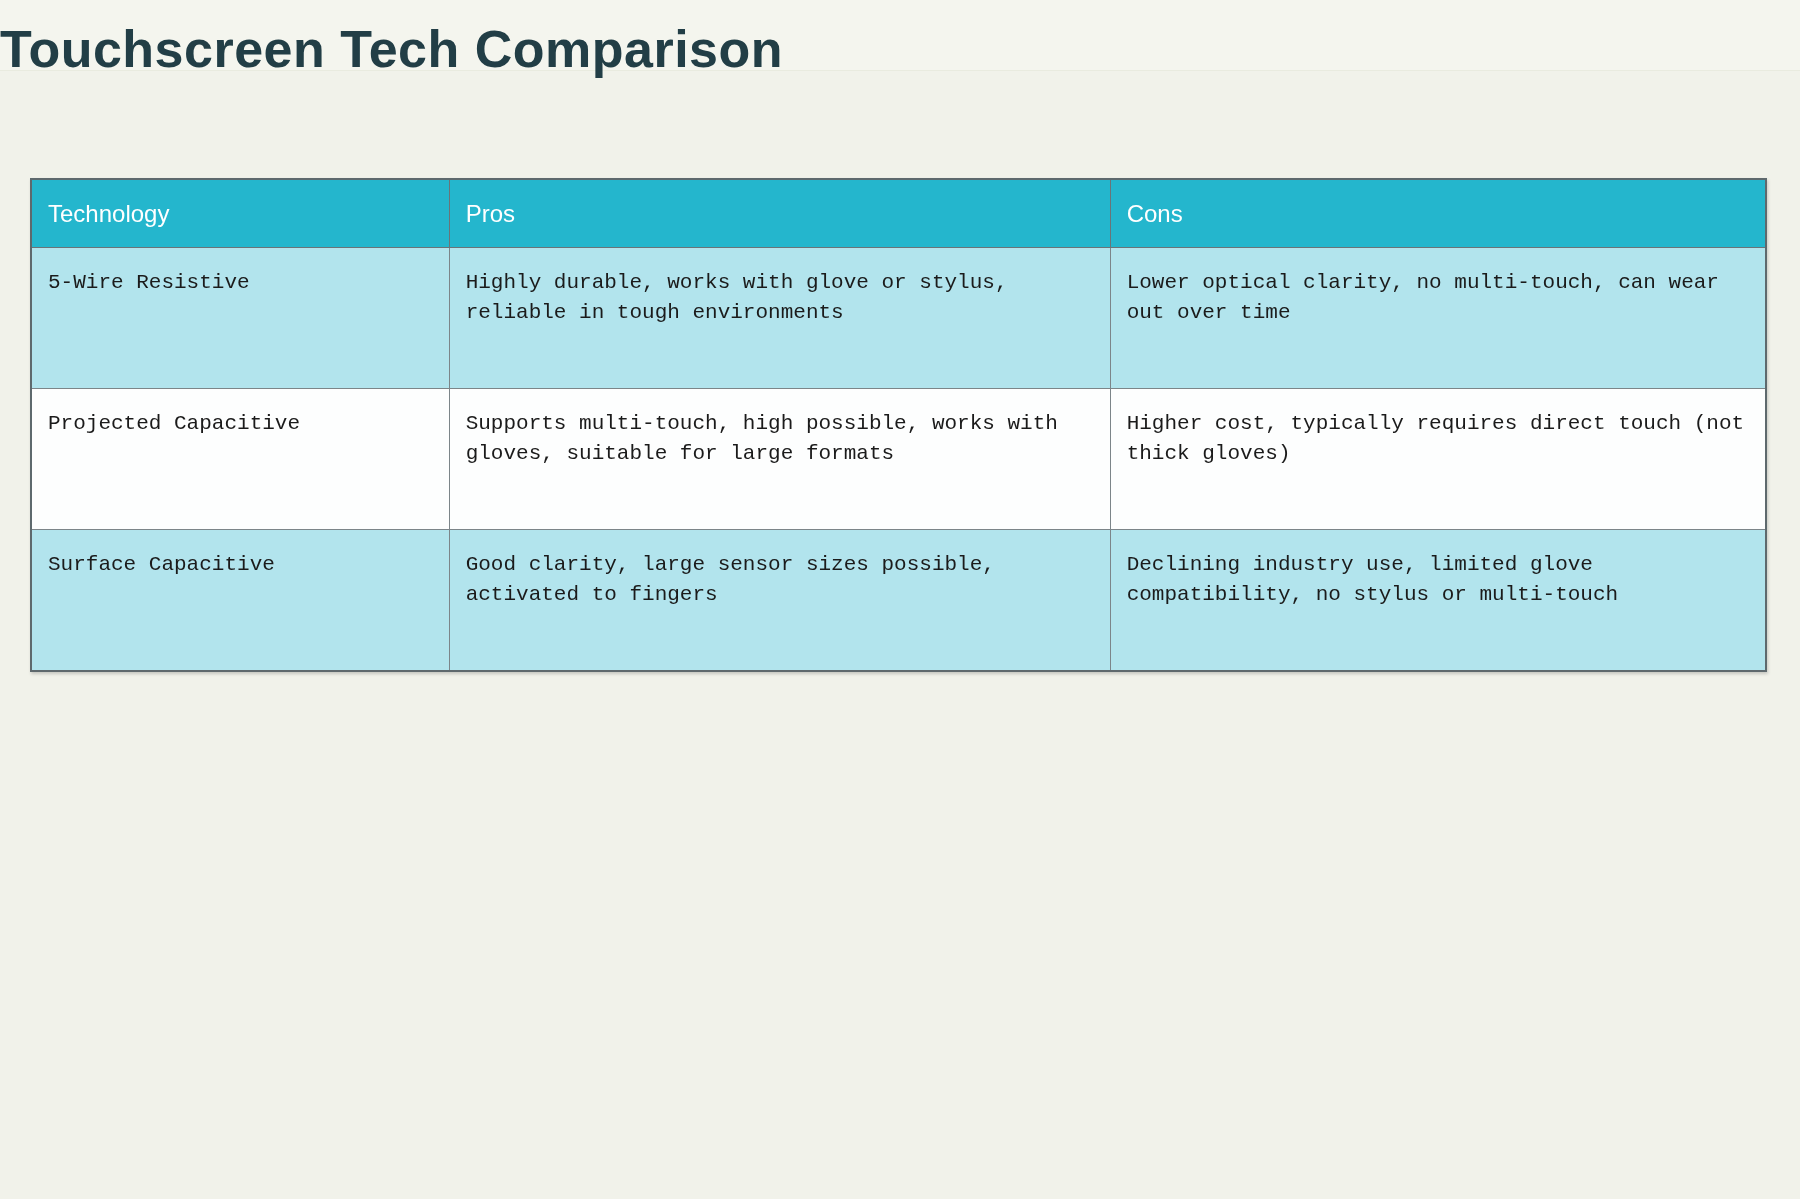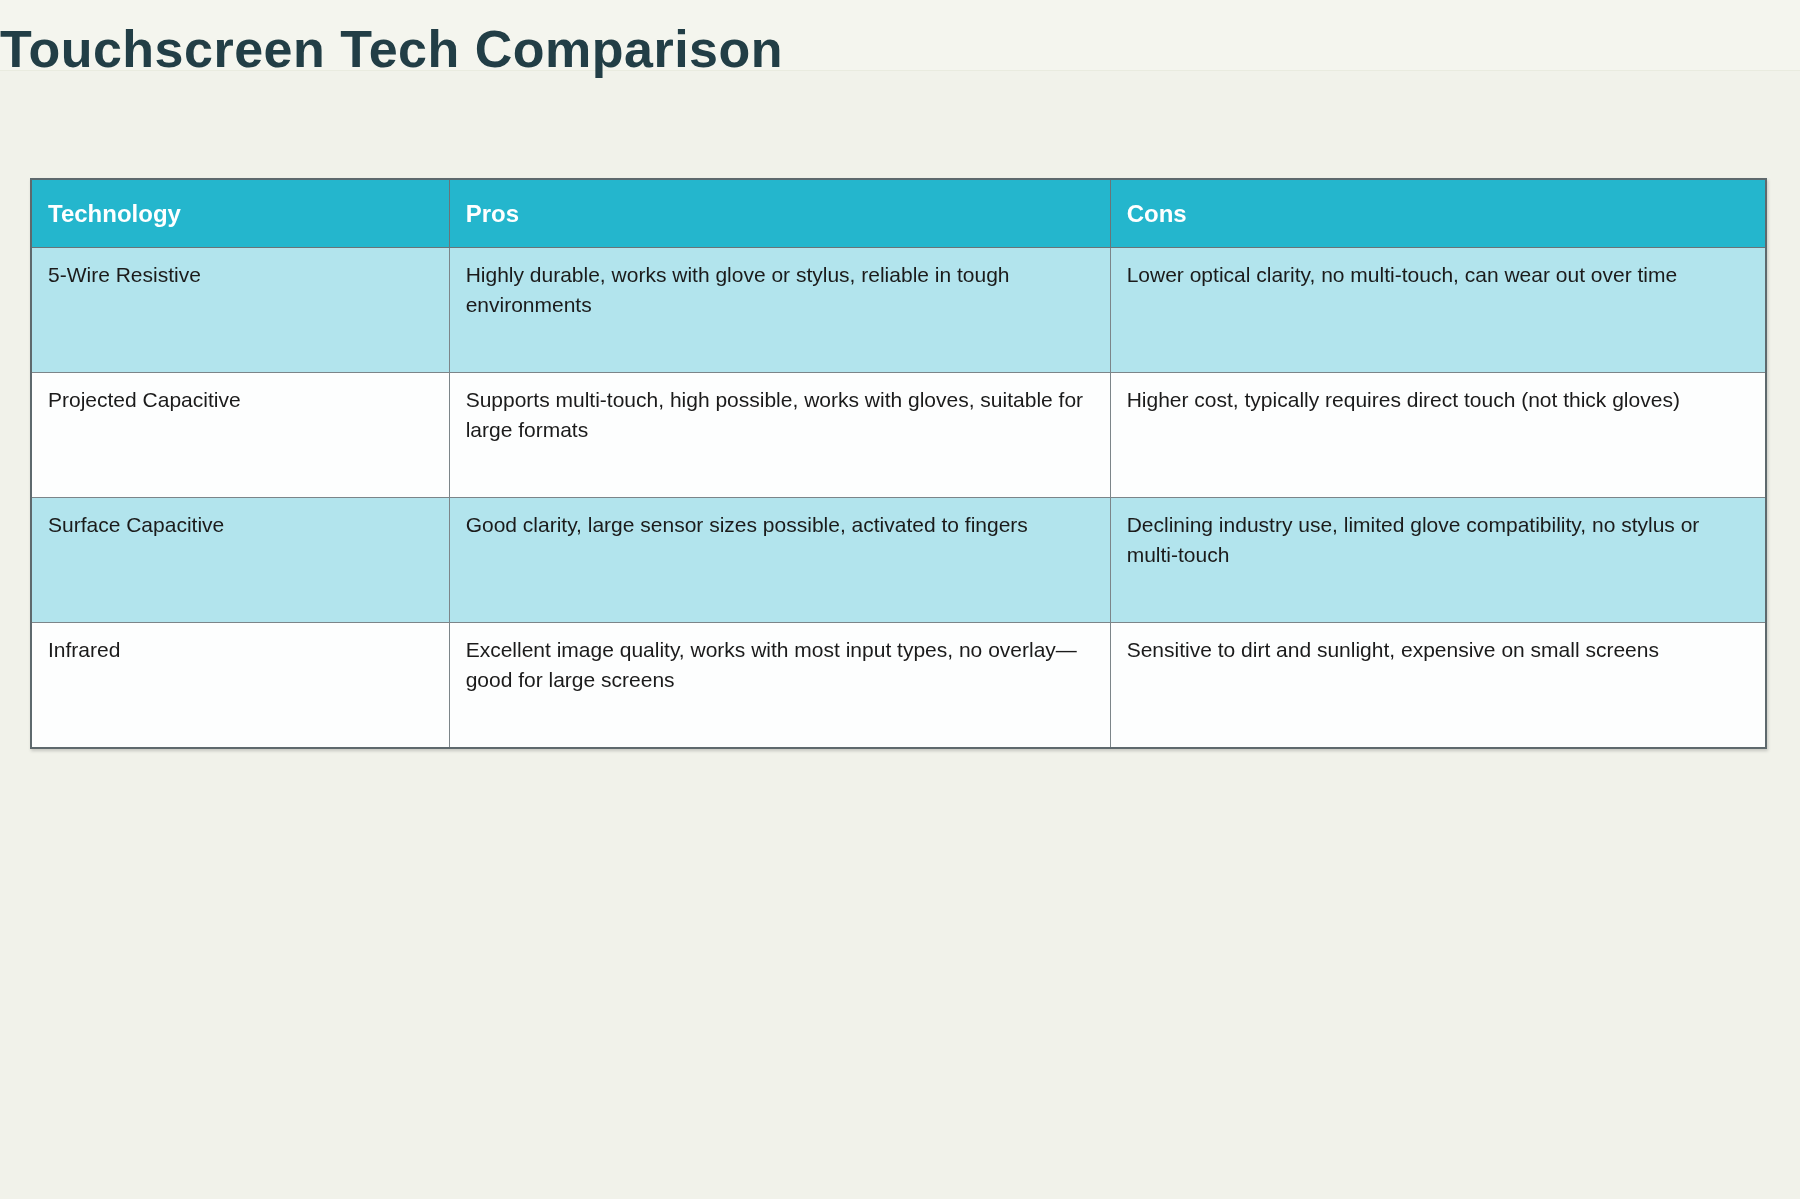--- a/index.html
+++ b/index.html
@@ -54,36 +54,37 @@
 
   col.c-tech { width: 24.1%; }
   col.c-pros { width: 38.1%; }
   col.c-cons { width: 37.8%; }
 
   table.comparison th {
     height: 67px;
     background: #24b6cd;
     color: #ffffff;
     font-size: 24px;
-    font-weight: 700;
+    font-weight: 400;
     text-align: left;
     padding: 0 16px;
     vertical-align: middle;
     border: 1px solid #6b7478;
   }
 
   table.comparison td {
     height: 100px;
     vertical-align: top;
-    padding: 12px 16px;
+    padding: 20px 16px;
     font-size: 21px;
     line-height: 1.43;
     color: #1b1b1b;
     border: 1px solid #7c8589;
     word-wrap: break-word;
+    font-family: Liberation Mono, monospace;
   }
 
   table.comparison tbody tr:nth-child(odd)  td { background: #b2e4ed; }
   table.comparison tbody tr:nth-child(even) td { background: #fdfefe; }
 </style>
 </head>
 <body>
 
 <div class="title-band"></div>
 
@@ -112,20 +113,15 @@
         <tr>
     <td>Projected Capacitive</td>
     <td>Supports multi-touch, high possible, works with gloves, suitable for large formats</td>
     <td>Higher cost, typically requires direct touch (not thick gloves)</td>
   </tr>
         <tr>
     <td>Surface Capacitive</td>
     <td>Good clarity, large sensor sizes possible, activated to fingers</td>
     <td>Declining industry use, limited glove compatibility, no stylus or multi-touch</td>
   </tr>
-        <tr>
-    <td>Infrared</td>
-    <td>Excellent image quality, works with most input types, no overlay—good for large screens</td>
-    <td>Sensitive to dirt and sunlight, expensive on small screens</td>
-  </tr>
       </tbody>
   </table>
 </div>
 
 </body></html>

